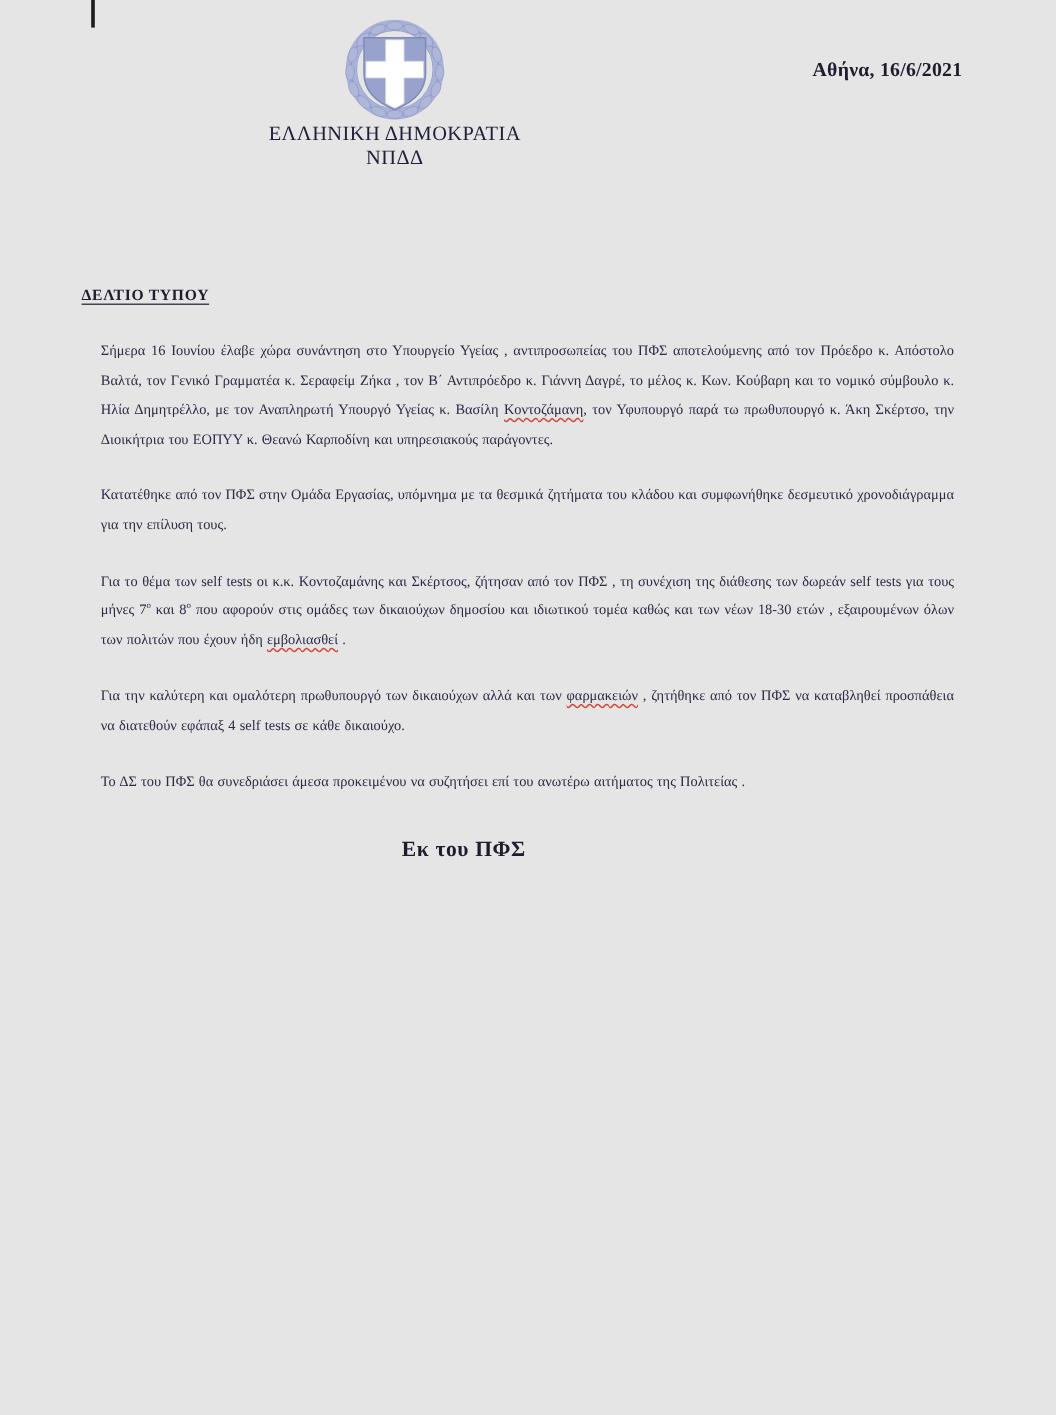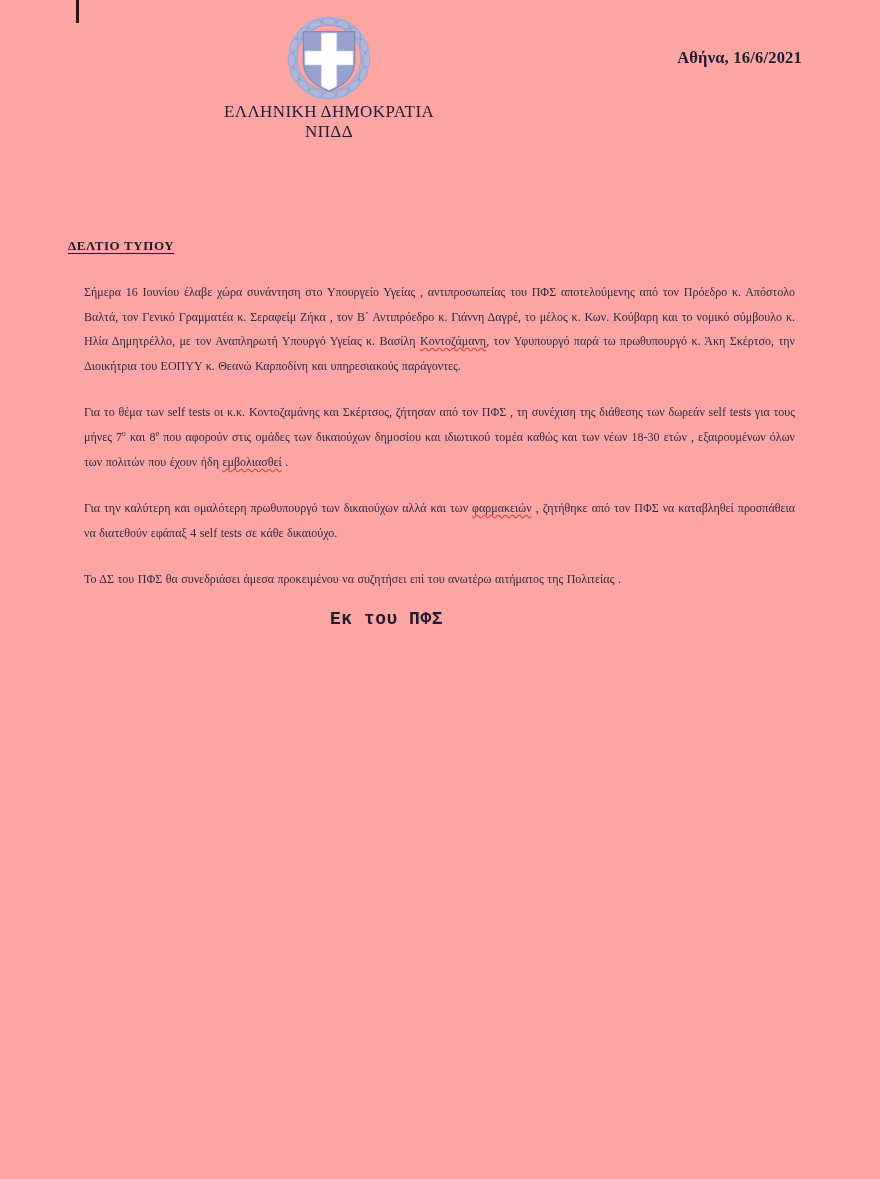--- a/index.html
+++ b/index.html
@@ -10,21 +10,21 @@
   }
   body {
     font-family: "Liberation Serif", "DejaVu Serif", serif;
     color: #2b2b45;
   }
   .page {
     position: relative;
     width: 880px;
     height: 1179px;
     margin: 0 auto;
-    background: #fca5a5;
+    background: #e5e5e5;
     overflow: hidden;
     box-sizing: border-box;
   }
 
   
   .caret-artifact {
     position: absolute;
     left: 76px;
     top: 0px;
     width: 3px;
@@ -104,28 +104,27 @@
     text-decoration: underline wavy #d2483f;
     text-decoration-skip-ink: none;
     text-underline-offset: 2px;
   }
   sup.ordinal {
     font-size: 0.62em;
     vertical-align: super;
     line-height: 0;
   }
   .signature {
-    margin: 17px 0 0 0;
+    margin: 34px 0 0 0;
     text-align: center;
     font-weight: bold;
     font-size: 18px;
     letter-spacing: 0.5px;
     color: #1d1d2e;
     padding-right: 90px;
-    font-family: Liberation Mono, monospace;
   }
 </style>
 </head>
 <body>
 
 <div class="page">
 
   <div class="caret-artifact"></div>
 
   <div class="header">
@@ -174,20 +173,21 @@
       </div>
     </div>
   </div>
 
   <div class="doc-body">
 
     <div class="press-title">ΔΕΛΤΙΟ ΤΥΠΟΥ</div>
 
     <p class="para"><span>Σήμερα  16  Ιουνίου  έλαβε  χώρα  συνάντηση  στο  Υπουργείο  Υγείας  , αντιπροσωπείας του ΠΦΣ αποτελούμενης από τον Πρόεδρο κ. Απόστολο Βαλτά, τον Γενικό Γραμματέα κ. Σεραφείμ Ζήκα , τον  Β΄ Αντιπρόεδρο κ. Γιάννη Δαγρέ, το μέλος κ. Κων. Κούβαρη και το νομικό σύμβουλο κ. Ηλία Δημητρέλλο, με τον Αναπληρωτή Υπουργό Υγείας κ. Βασίλη </span><span class="misspelled">Κοντοζάμανη</span><span>, τον Υφυπουργό παρά τω πρωθυπουργό κ. Άκη Σκέρτσο, την Διοικήτρια του ΕΟΠΥΥ   κ. Θεανώ Καρποδίνη και υπηρεσιακούς παράγοντες.</span></p>
 
+    <p class="para"><span>Κατατέθηκε από τον ΠΦΣ   στην Ομάδα Εργασίας, υπόμνημα με τα θεσμικά ζητήματα  του  κλάδου  και  συμφωνήθηκε  δεσμευτικό   χρονοδιάγραμμα  για  την επίλυση τους.</span></p>
 
     <p class="para"><span>Για το θέμα  των self  tests οι  κ.κ. Κοντοζαμάνης και Σκέρτσος,  ζήτησαν από τον ΠΦΣ  , τη συνέχιση της διάθεσης των δωρεάν  self tests για τους μήνες 7</span><sup class="ordinal">ο</sup><span> και 8</span><sup class="ordinal">ο</sup><span>  που  αφορούν  στις  ομάδες  των  δικαιούχων   δημοσίου  και  ιδιωτικού  τομέα καθώς  και  των  νέων  18-30  ετών   ,  εξαιρουμένων  όλων  των  πολιτών  που  έχουν ήδη </span><span class="misspelled">εμβολιασθεί</span><span> .</span></p>
 
     <p class="para"><span>Για  την  καλύτερη  και  ομαλότερη  πρωθυπουργό  των  δικαιούχων  αλλά  και  των </span><span class="misspelled">φαρμακειών</span><span> , ζητήθηκε από τον ΠΦΣ  να  καταβληθεί προσπάθεια να διατεθούν εφάπαξ 4 self tests σε κάθε δικαιούχο.</span></p>
 
     <p class="para"><span>Το  ΔΣ  του  ΠΦΣ  θα  συνεδριάσει  άμεσα  προκειμένου  να  συζητήσει  επί  του ανωτέρω αιτήματος της Πολιτείας .</span></p>
 
     <div class="signature">Εκ του ΠΦΣ</div>
   </div>
 

